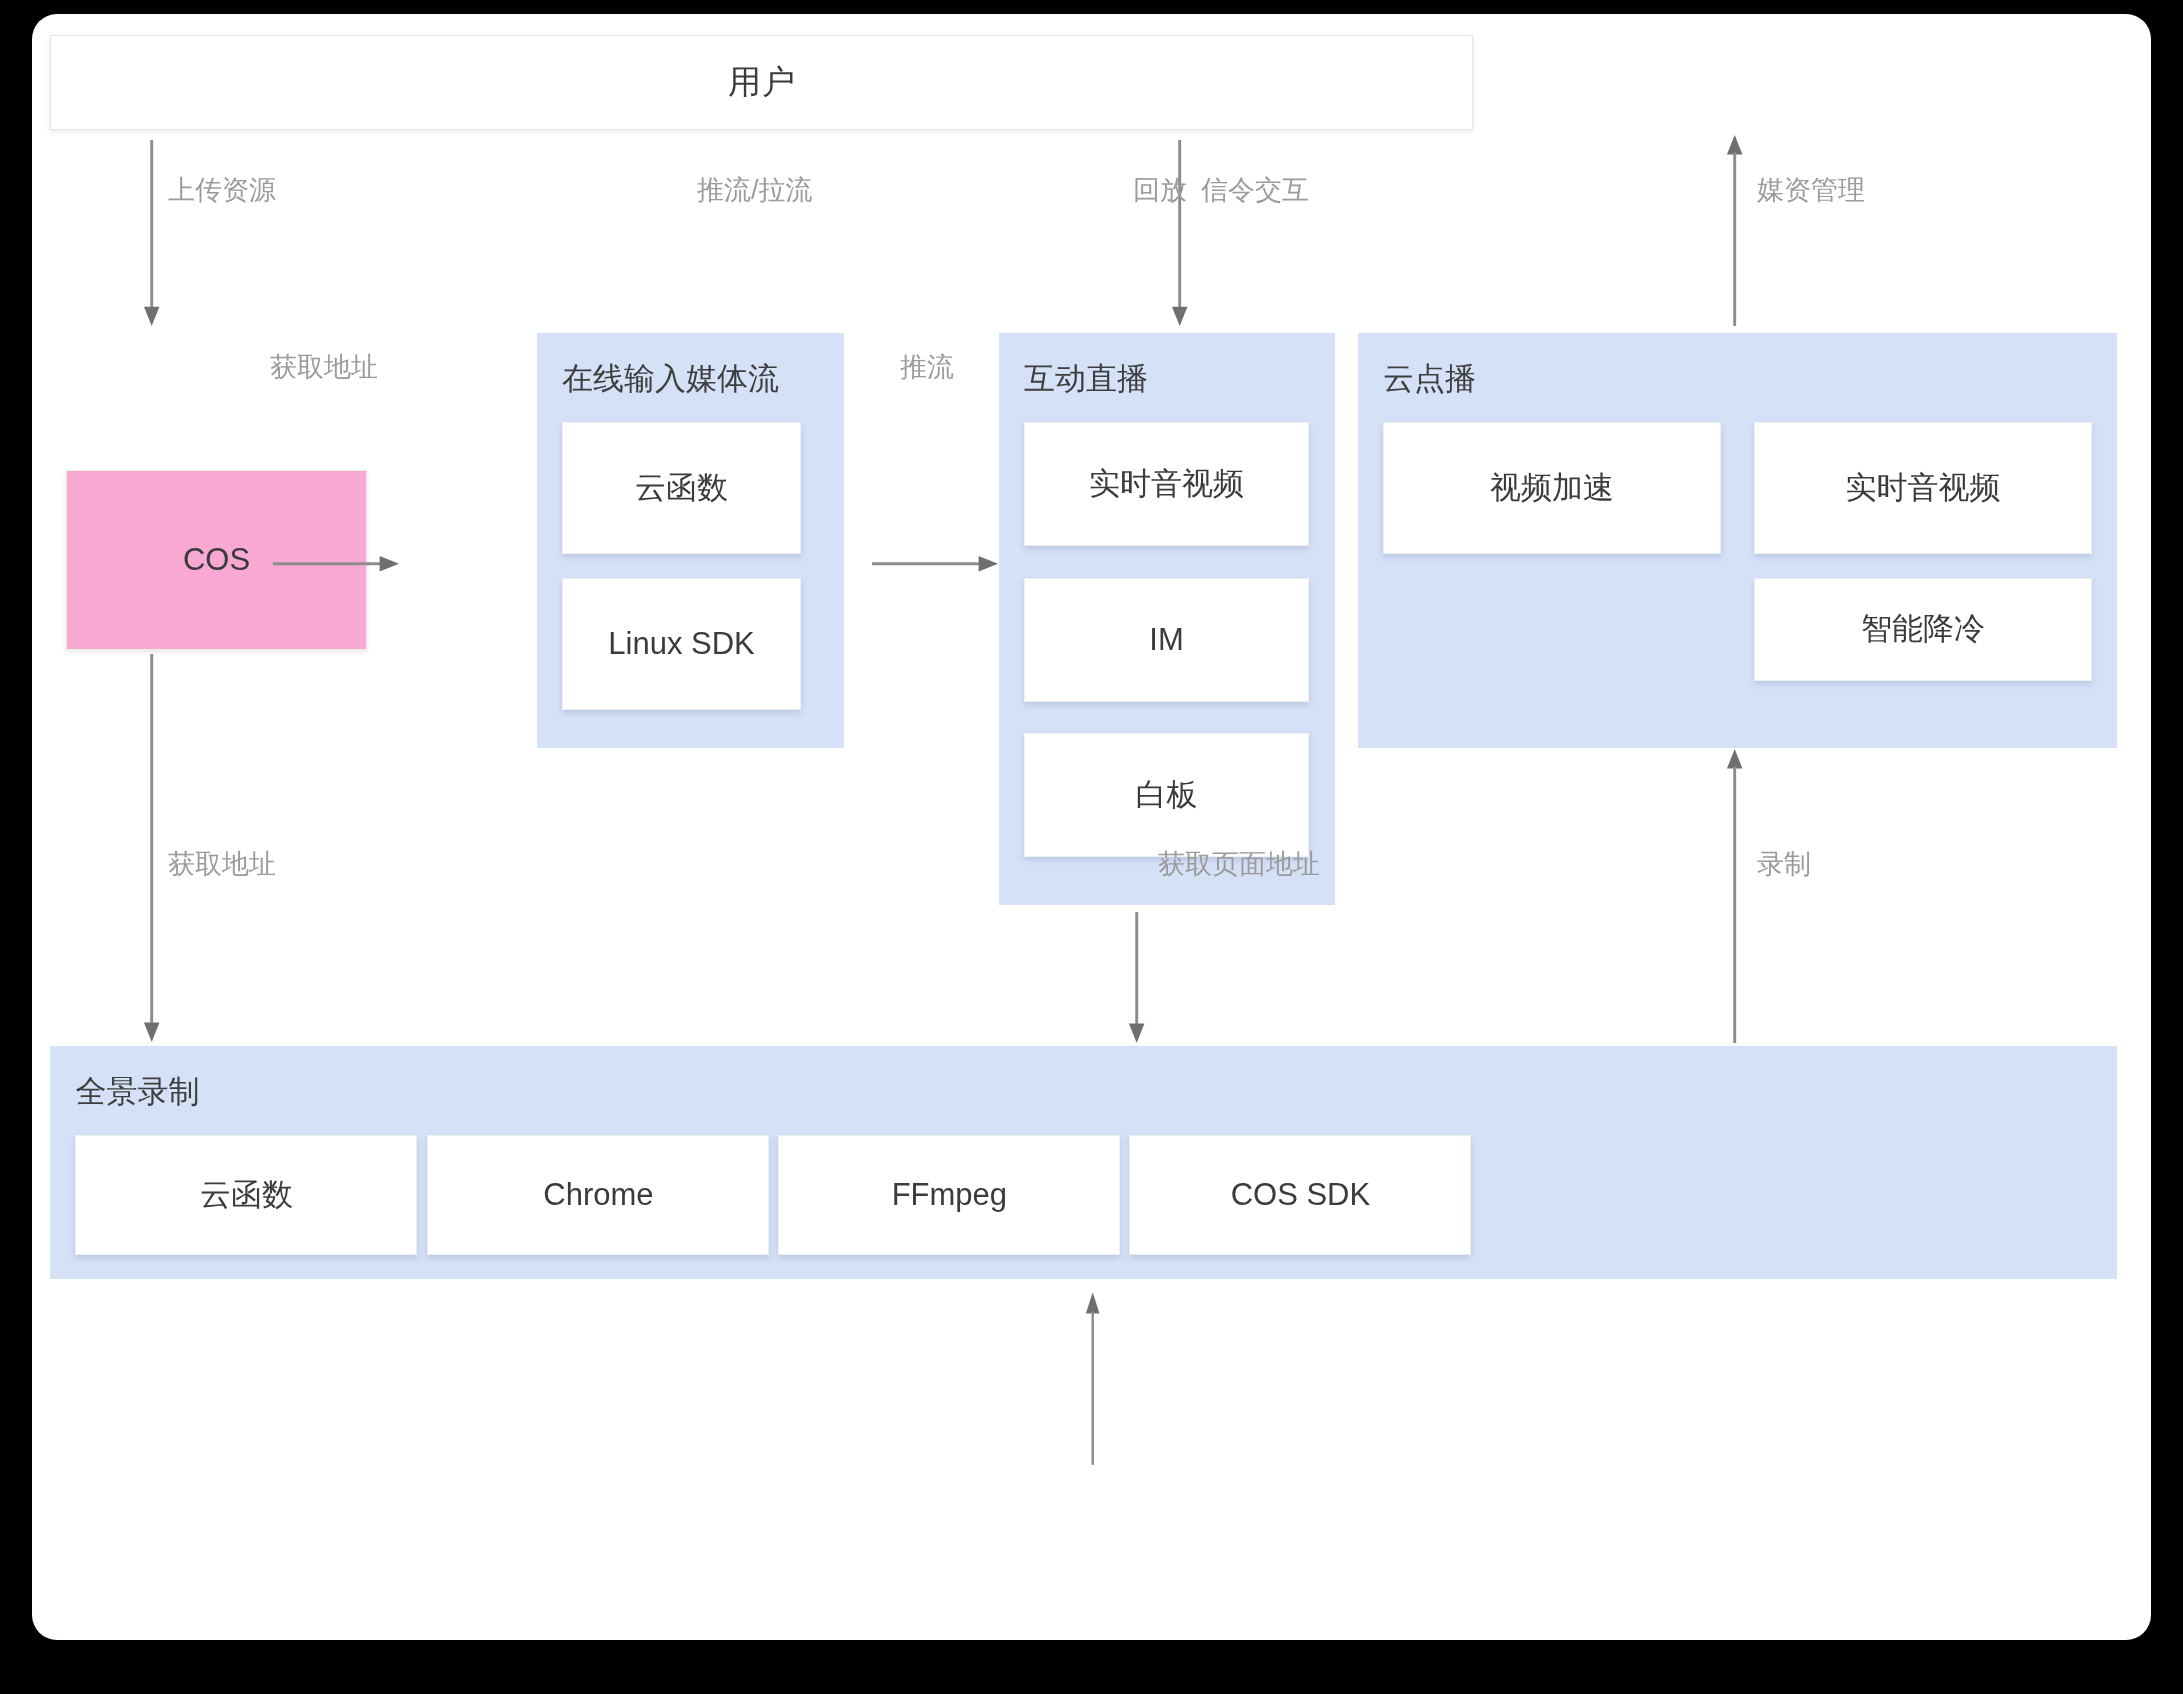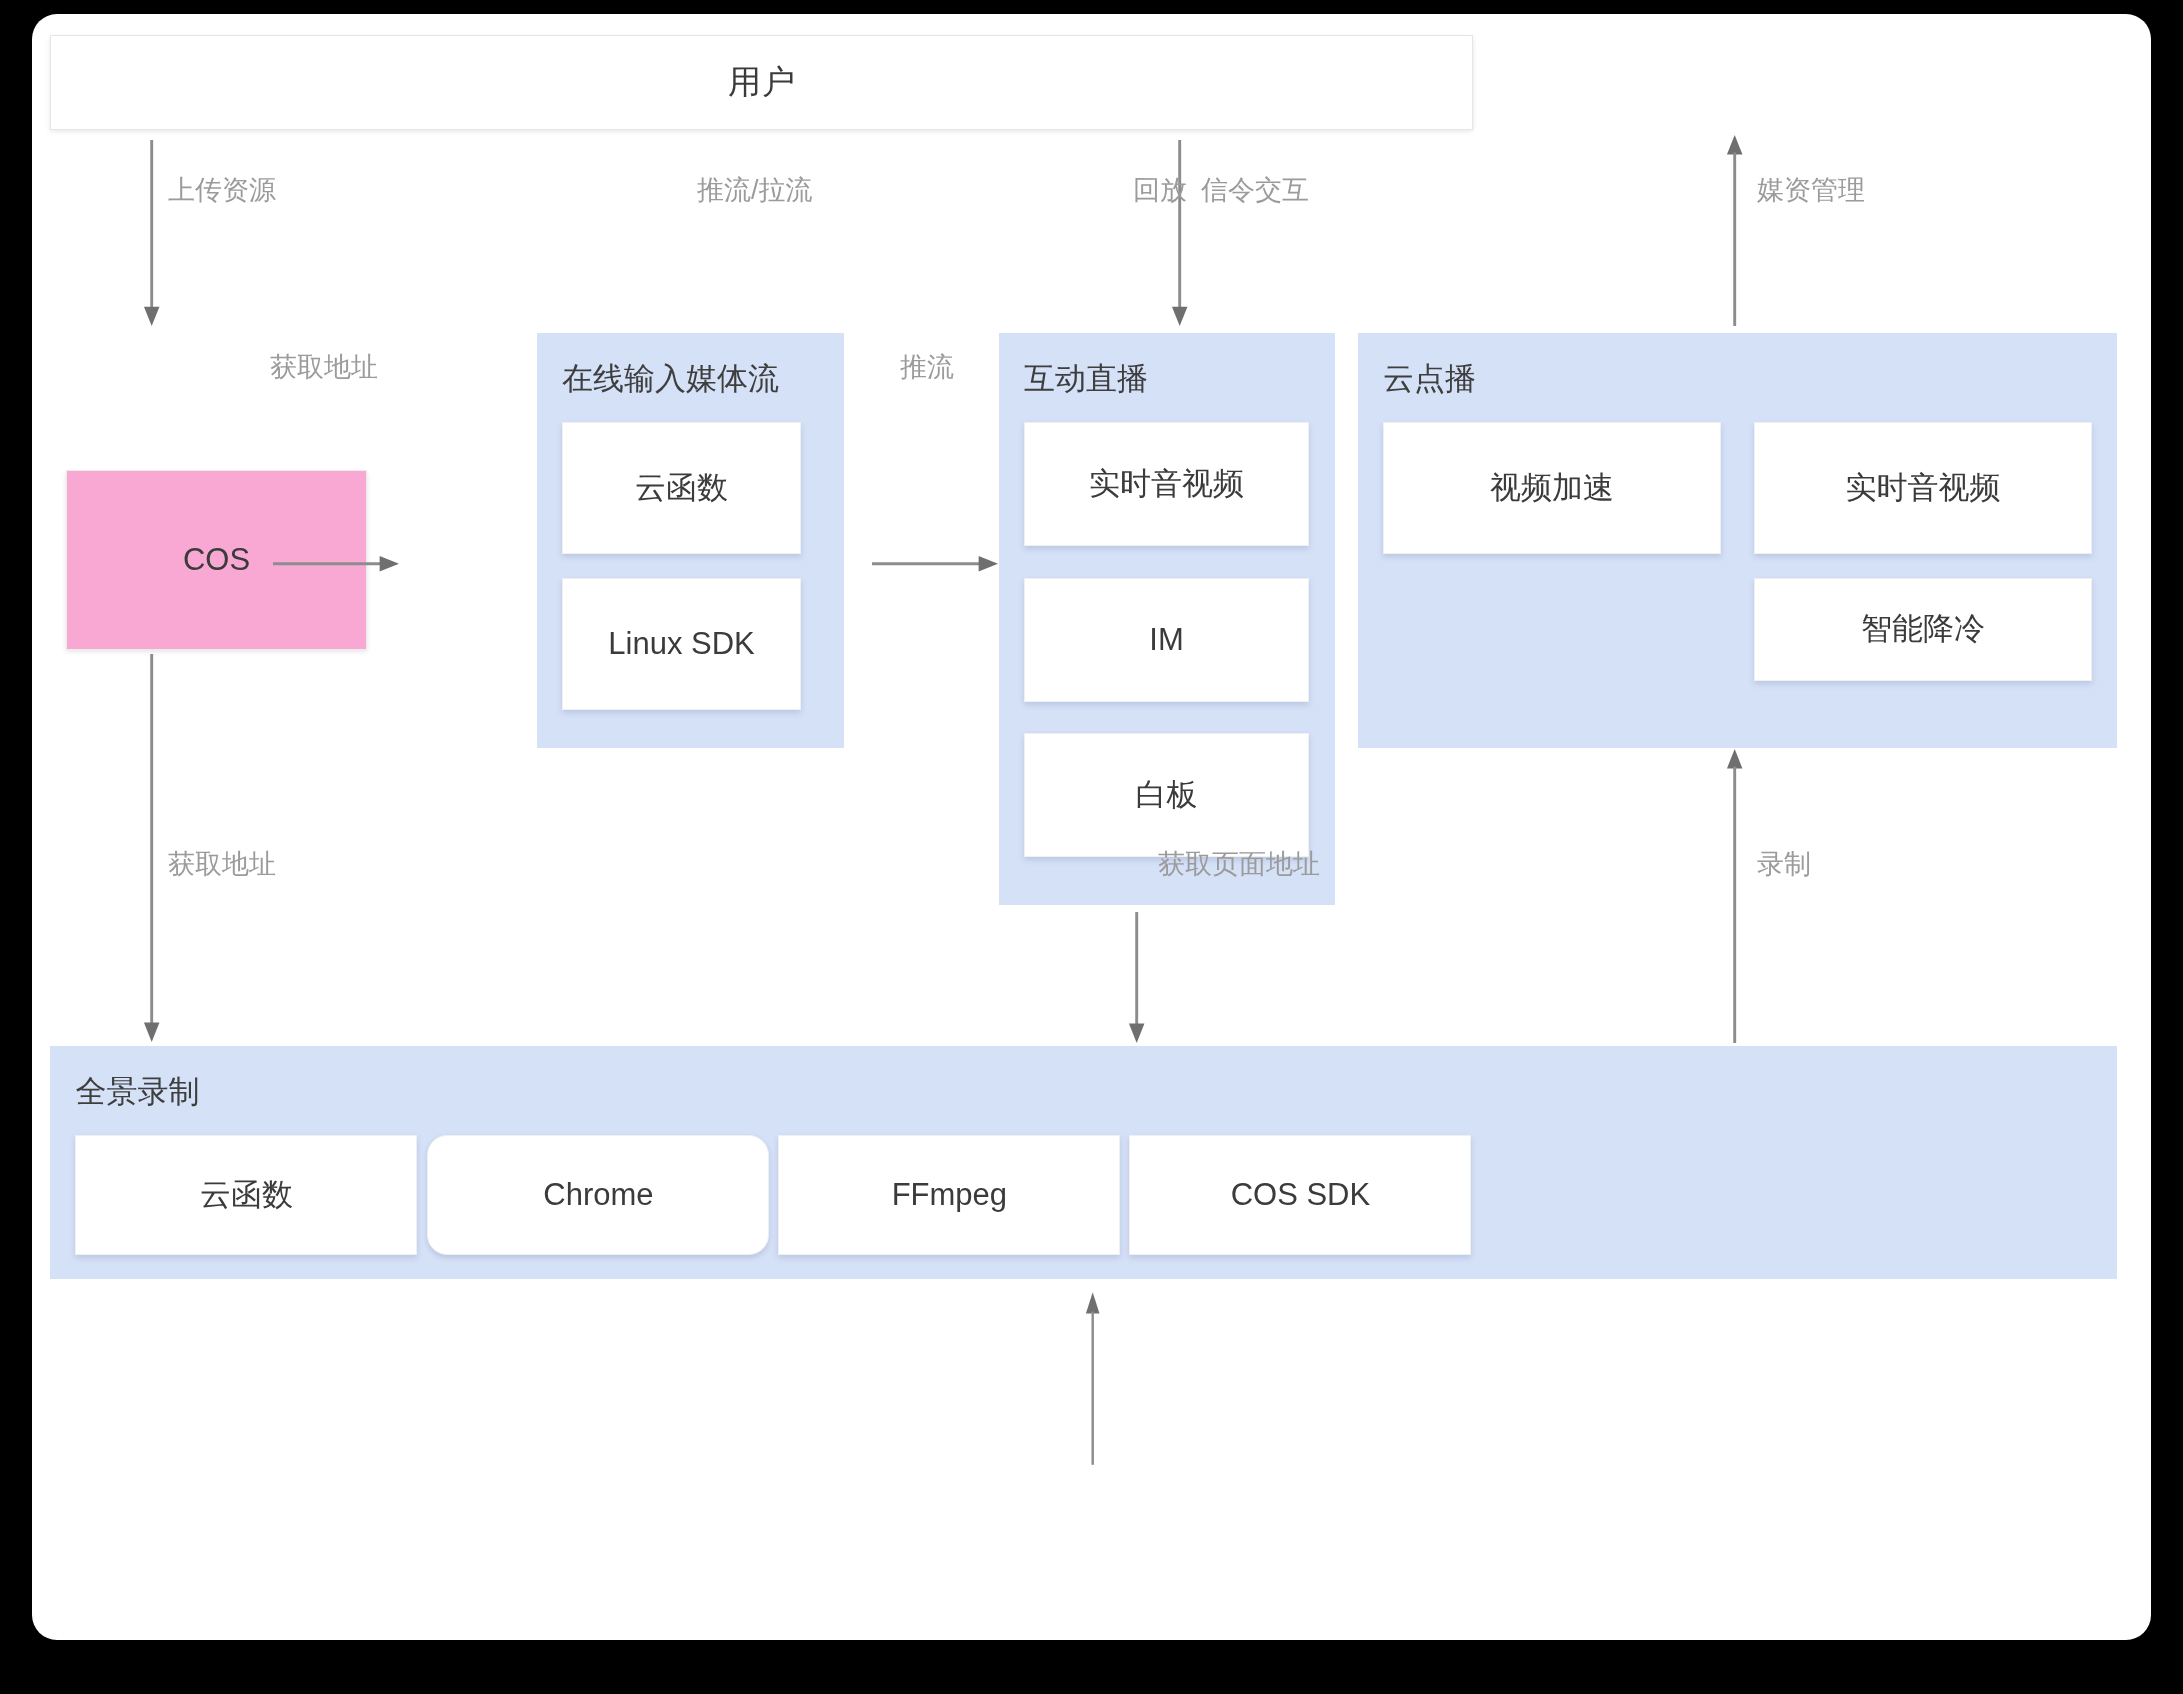--- a/index.html
+++ b/index.html
@@ -211,21 +211,21 @@
       <line x1="10" y1="18" x2="10" y2="303" stroke="#8c8c8c" stroke-width="3"></line>
     </svg>
   </div>
   <div class="edge-label" style="left:1725px; top:832px;">录制</div>
 
   <div class="group" style="left:18.4px; top:1032px; width:2067px; height:233px;">
     <div class="group-title">全景录制</div>
     <div class="item" style="left:25px; top:89px; width:342px; height:120px;">
       <span class="label">云函数</span>
     </div>
-    <div class="item" style="left:377px; top:89px; width:342px; height:120px;border-radius:20px;">
+    <div class="item" style="left:377px; top:89px; width:342px; height:120px;">
       <span class="label">Chrome</span>
     </div>
     <div class="item" style="left:728px; top:89px; width:342px; height:120px;">
       <span class="label">FFmpeg</span>
     </div>
     <div class="item" style="left:1079px; top:89px; width:342px; height:120px;">
       <span class="label">COS SDK</span>
     </div>
   </div>
 

